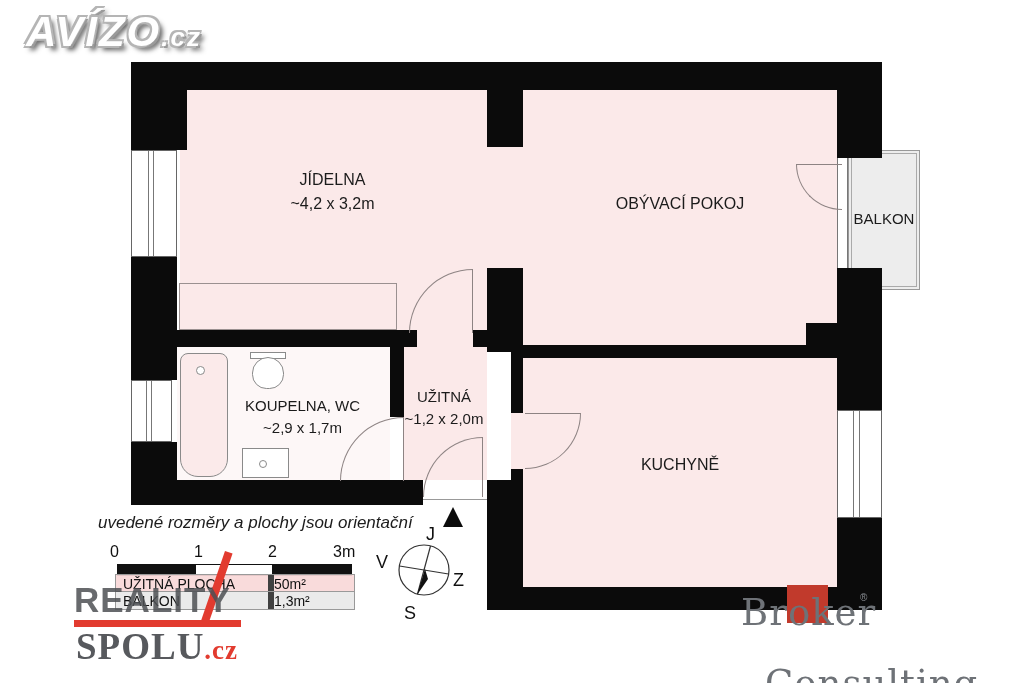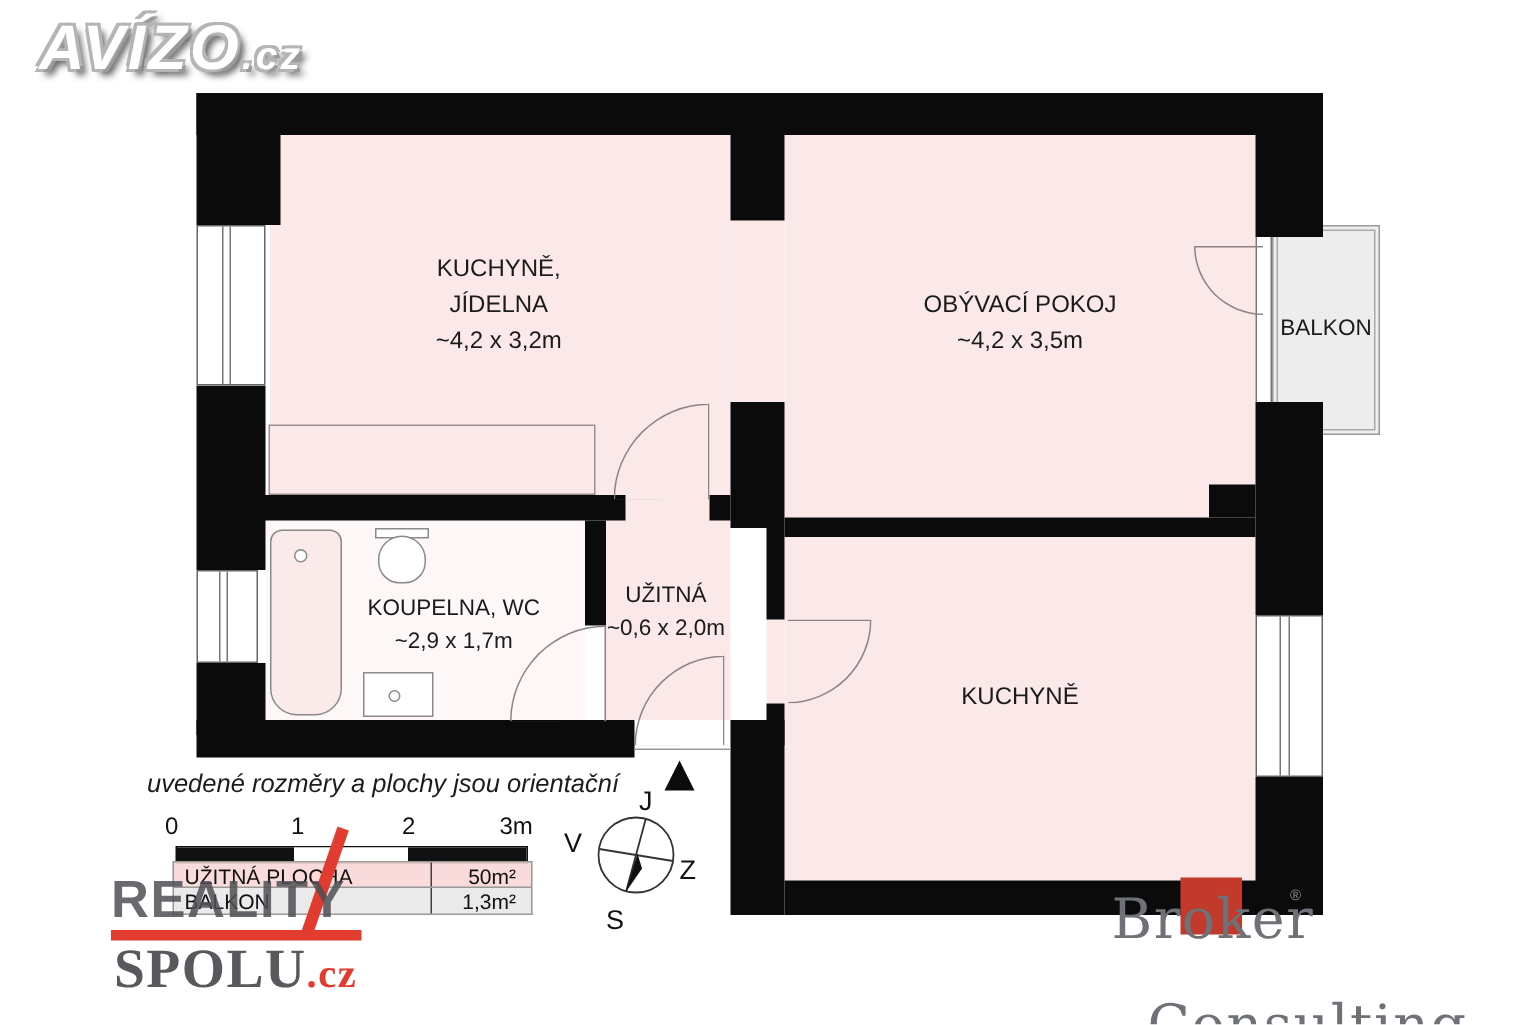--- a/index.html
+++ b/index.html
@@ -40,21 +40,21 @@
   .threshold-line{position:absolute;background:#999;z-index:3;}
   
   #disclaimer{position:absolute;left:98px;top:513px;font-size:17px;font-style:italic;color:#1c1c1c;z-index:5;white-space:nowrap;}
   .tick{position:absolute;top:543px;font-size:16px;color:#111;z-index:5;}
   #scalebar{position:absolute;left:117px;top:564px;width:233px;height:10px;border:1px solid #111;box-sizing:content-box;display:flex;z-index:5;}
   #scalebar .seg{height:100%;}
   #areatable{position:absolute;left:115px;top:574px;width:240px;z-index:5;font-size:14px;color:#111;}
   #areatable .row{display:flex;height:18px;line-height:18px;border:1px solid #999;border-top:none;box-sizing:border-box;}
   #areatable .row:first-child{border-top:1px solid #999;}
   #areatable .row .lab{flex:1;padding-left:7px;white-space:nowrap;overflow:hidden;}
-  #areatable .row .val{width:56px;text-align:right;padding-right:10px;border-left:1px solid #404040;}
+  #areatable .row .val{width:56px;padding-right:24px;border-left:6px solid #404040;}
   #areatable .row.pink{background:rgba(248,216,216,0.92);}
   #areatable .row.grey{background:rgba(232,232,232,0.92);}
   
   #compass-svg{position:absolute;left:386px;top:523px;z-index:5;}
   .cdir{position:absolute;font-size:18px;color:#111;z-index:5;}
   
   #avizo{position:absolute;left:26px;top:8px;z-index:6;font-weight:bold;font-style:italic;color:#fff;
     font-size:42px;letter-spacing:2px;
     text-shadow:-2px -2px 0 #b5b5b5,2px -2px 0 #b5b5b5,-2px 2px 0 #b5b5b5,2px 2px 0 #9a9a9a,4px 4px 5px #555;}
   #avizo .tld{font-size:26px;}
@@ -124,35 +124,33 @@
   <div id="counter"></div>
 
   <div class="fix" style="left:180px;top:353px;width:48px;height:124px;border-radius:8px 8px 18px 18px;background:#fbeaea;"></div>
   <div class="fix" style="left:196px;top:366px;width:9px;height:9px;border-radius:50%;"></div>
   <div class="fix" style="left:250px;top:352px;width:36px;height:7px;"></div>
   <div class="fix" style="left:252px;top:357px;width:32px;height:32px;border-radius:50% 50% 45% 45%;"></div>
   <div class="fix" style="left:242px;top:448px;width:47px;height:30px;"></div>
   <div class="fix" style="left:259px;top:460px;width:8px;height:8px;border-radius:50%;"></div>
 
   <div class="label" style="left:230px;top:168px;width:205px;">
-    <div>KUCHYNĚ,</div>
     <div>JÍDELNA</div>
     <div>~4,2 x 3,2m</div>
   </div>
   <div class="label" style="left:580px;top:192px;width:200px;">
     <div>OBÝVACÍ POKOJ</div>
-    <div>~4,2 x 3,5m</div>
   </div>
   <div class="label small" style="left:225px;top:395px;width:155px;">
     <div>KOUPELNA, WC</div>
     <div>~2,9 x 1,7m</div>
   </div>
   <div class="label small" style="left:398px;top:386px;width:92px;">
     <div>UŽITNÁ</div>
-    <div>~0,6 x 2,0m</div>
+    <div>~1,2 x 2,0m</div>
   </div>
   <div class="label" style="left:600px;top:453px;width:160px;">
     <div>KUCHYNĚ</div>
   </div>
 
   <div id="entrance-arrow"></div>
 
   <div id="disclaimer">uvedené rozměry a plochy jsou orientační</div>
 
   <span class="tick" style="left:110px;">0</span>

